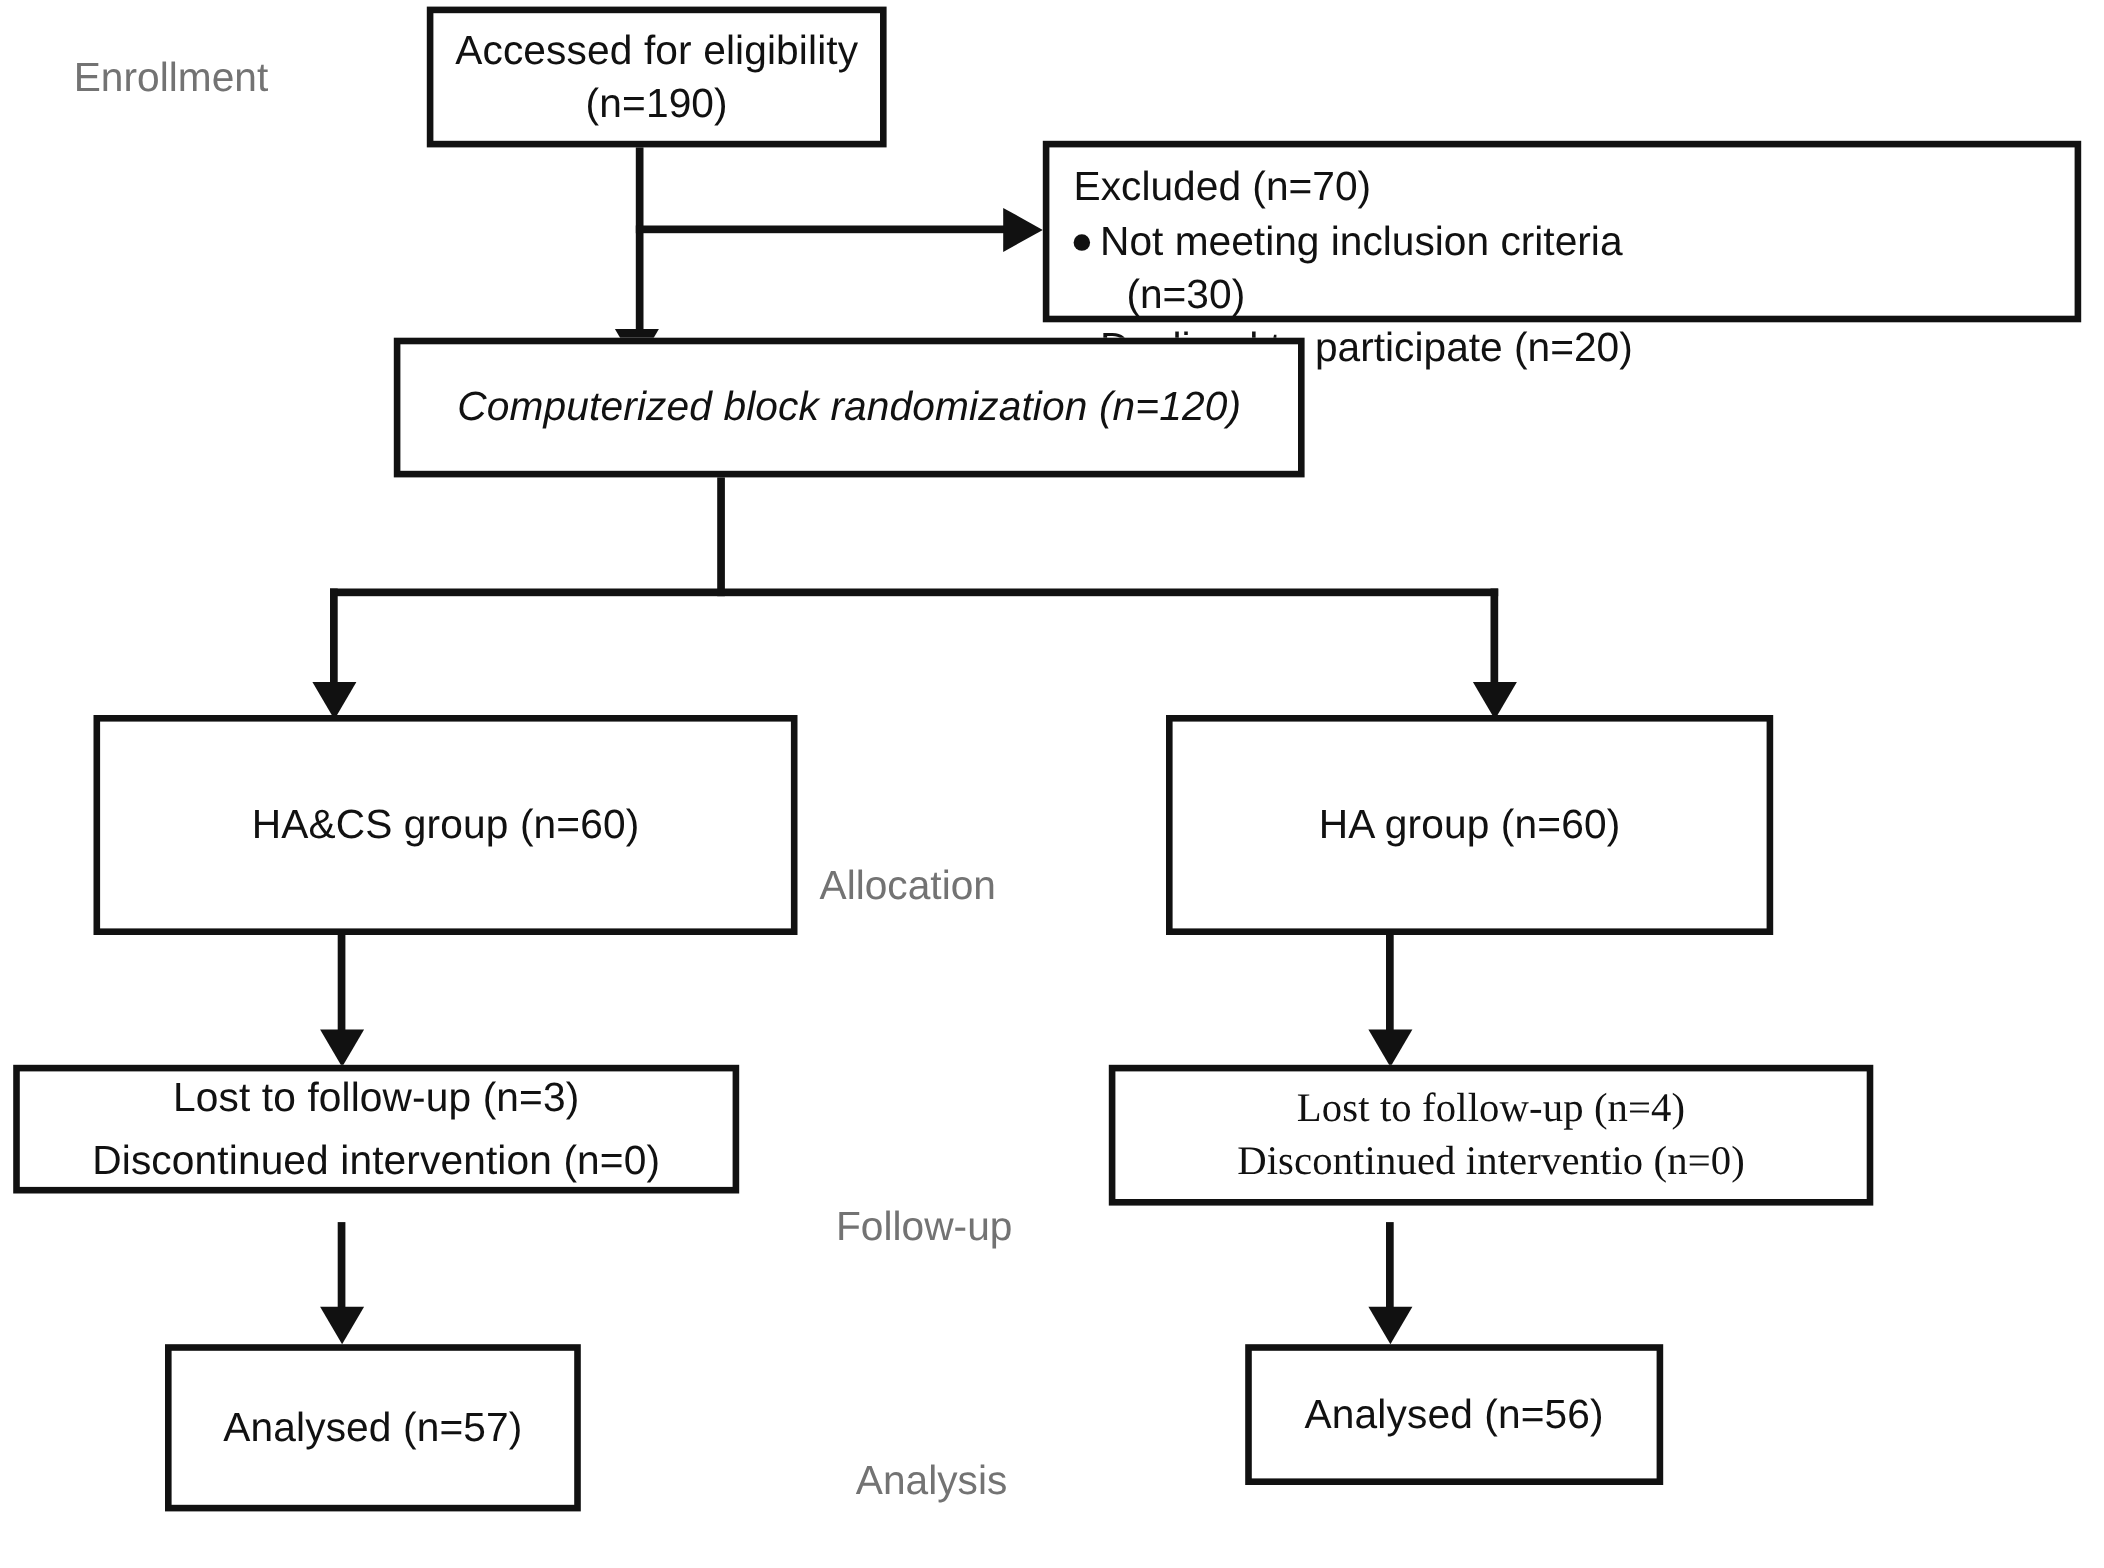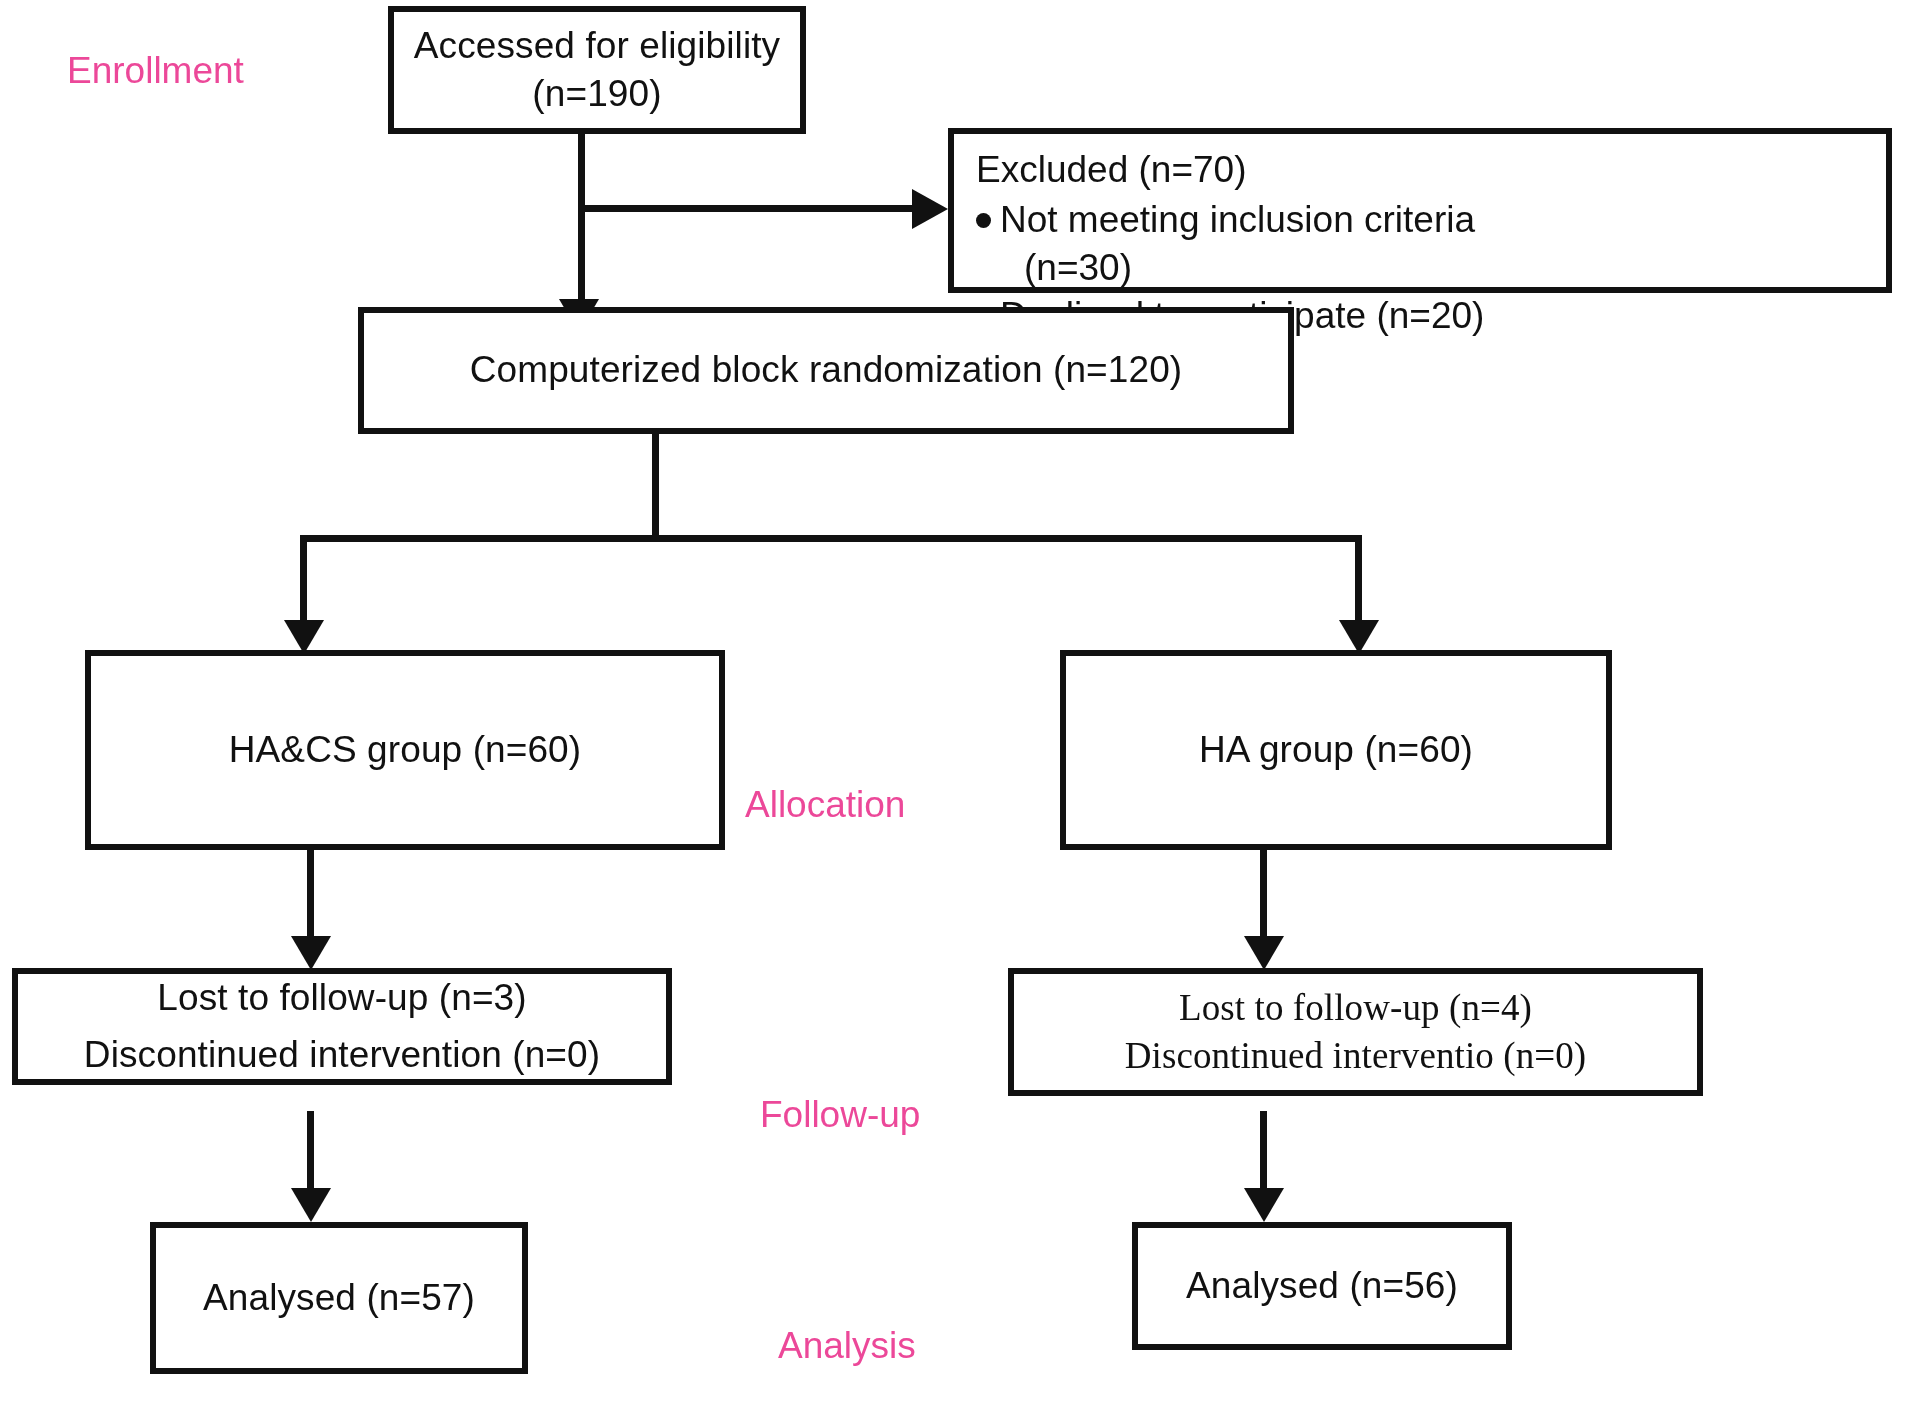--- a/index.html
+++ b/index.html
@@ -35,21 +35,21 @@
   }
   .txt {
     font-size: 37px;
     letter-spacing: 0.1px;
     white-space: nowrap;
   }
   .stage-label {
     position: absolute;
     font-size: 37px;
     white-space: nowrap;
-    color: #ec4899;
+    color: #737373;
   }
   .vline {
     position: absolute;
     width: 7px;
     background: #111111;
   }
   .hline {
     position: absolute;
     height: 7px;
     background: #111111;
@@ -117,21 +117,21 @@
       <span class="excl-sub">Not meeting inclusion criteria</span>
     </div>
     <div class="excl-sub indent" style="margin-left:24px;">(n=30)</div>
 
     <div class="bullet-row">
       <span class="bullet-dot"></span>
       <span class="excl-sub">Declined to participate (n=20)</span>
     </div>
   </div>
 
-  <div class="box" style="left:358px; top:307px; width:936px; height:127px;">
+  <div class="box" style="left:358px; top:307px; width:828px; height:127px;font-style:italic;">
     <div class="txt">Computerized block randomization (n=120)</div>
   </div>
 
   <div class="vline" style="left:652px; top:434px; height:108px;"></div>
   <div class="hline" style="left:300px; top:535px; width:1062px;"></div>
   <div class="vline" style="left:300px; top:535px; height:90px;"></div>
   <div class="vline" style="left:1355px; top:535px; height:90px;"></div>
   <div class="arrow-down" style="left:284px; top:620px;"></div>
   <div class="arrow-down" style="left:1339px; top:620px;"></div>
 

